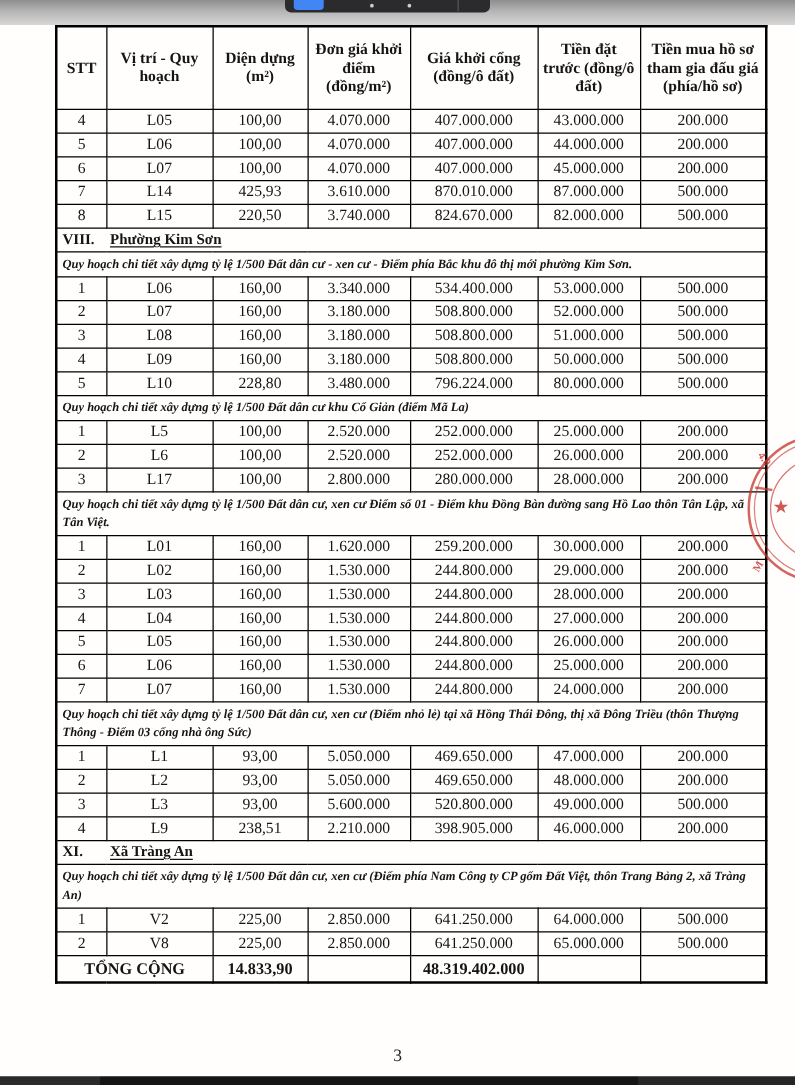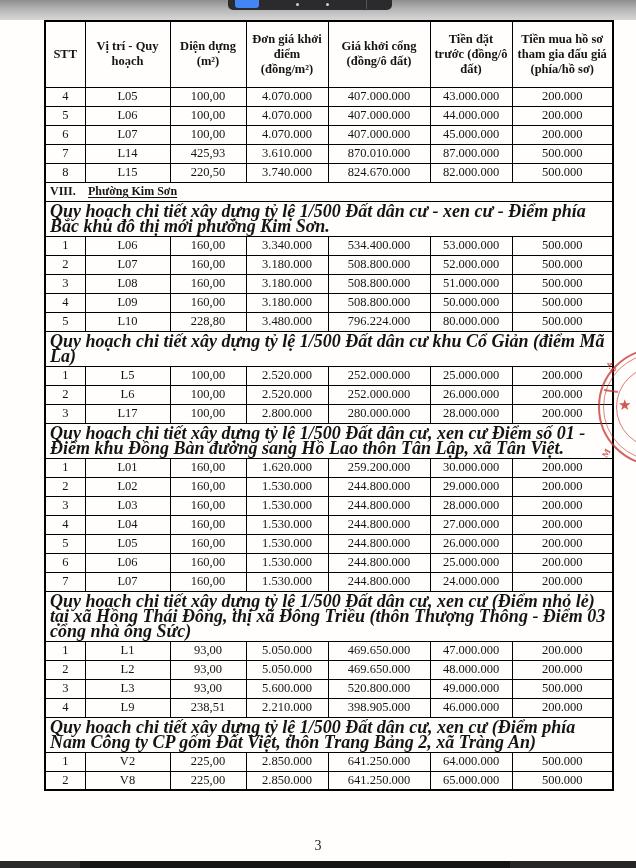--- a/index.html
+++ b/index.html
@@ -66,21 +66,21 @@
     font-size:12.5px; text-align:center; vertical-align:middle;
     height:19px; padding:0 2px; white-space:nowrap;
   }
   .doc td.section {
     font-size:12px; font-weight:bold; text-align:left; vertical-align:middle;
     height:19px; padding:0 4px;
   }
   .section .numeral { display:inline-block; width:38px; }
   .section .sec-title { text-decoration:underline; text-underline-offset:2px; }
   .doc td.note {
-    font-size:18px; font-weight:bold; font-style:italic;
+    font-size:10px; font-weight:bold; font-style:italic;
     text-align:left; vertical-align:middle; line-height:15px; padding:2px 4px;
   }
   .doc td.total {
     font-size:13px; font-weight:bold; text-align:center; vertical-align:middle;
     height:22px; white-space:nowrap;
   }
 
   
   .stamp { position:absolute; left:596px; top:310px; width:40px; height:150px; pointer-events:none; }
   .stamp .ring-outer {
@@ -360,39 +360,50 @@
         <tr>
           <td class="data">4</td>
           <td class="data">L9</td>
           <td class="data">238,51</td>
           <td class="data">2.210.000</td>
           <td class="data">398.905.000</td>
           <td class="data">46.000.000</td>
           <td class="data">200.000</td>
         </tr>
         <tr>
+          <td class="section" colspan="7"><span class="numeral">XI.</span><span class="sec-title">Xã Tràng An</span></td>
+        </tr>
+        <tr>
           <td class="note" colspan="7">Quy hoạch chi tiết xây dựng tỷ lệ 1/500 Đất dân cư, xen cư (Điểm phía Nam Công ty CP gốm Đất Việt, thôn Trang Bảng 2, xã Tràng An)</td>
         </tr>
         <tr>
           <td class="data">1</td>
           <td class="data">V2</td>
           <td class="data">225,00</td>
           <td class="data">2.850.000</td>
           <td class="data">641.250.000</td>
           <td class="data">64.000.000</td>
           <td class="data">500.000</td>
         </tr>
         <tr>
           <td class="data">2</td>
           <td class="data">V8</td>
           <td class="data">225,00</td>
           <td class="data">2.850.000</td>
           <td class="data">641.250.000</td>
           <td class="data">65.000.000</td>
           <td class="data">500.000</td>
+        </tr>
+        <tr>
+          <td class="total" colspan="2">TỔNG CỘNG</td>
+          <td class="total">14.833,90</td>
+          <td class="total"></td>
+          <td class="total">48.319.402.000</td>
+          <td class="total"></td>
+          <td class="total"></td>
         </tr>
       </tbody>
   </table>
 
   <div class="stamp">
     <span class="ring-outer"></span>
     <span class="ring-outer2"></span>
     <span class="ring-inner"></span>
     <span class="star">★</span>
     <span class="frag f1">4.0</span>

